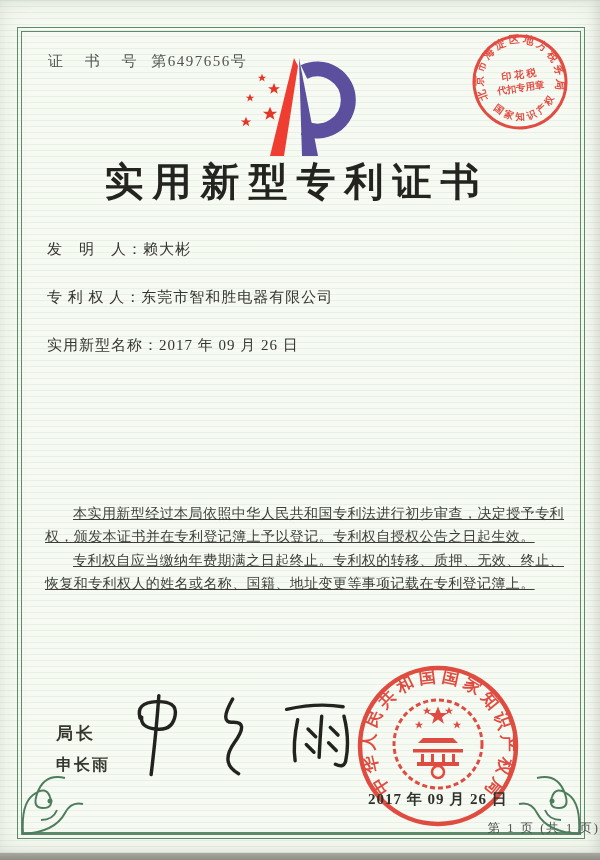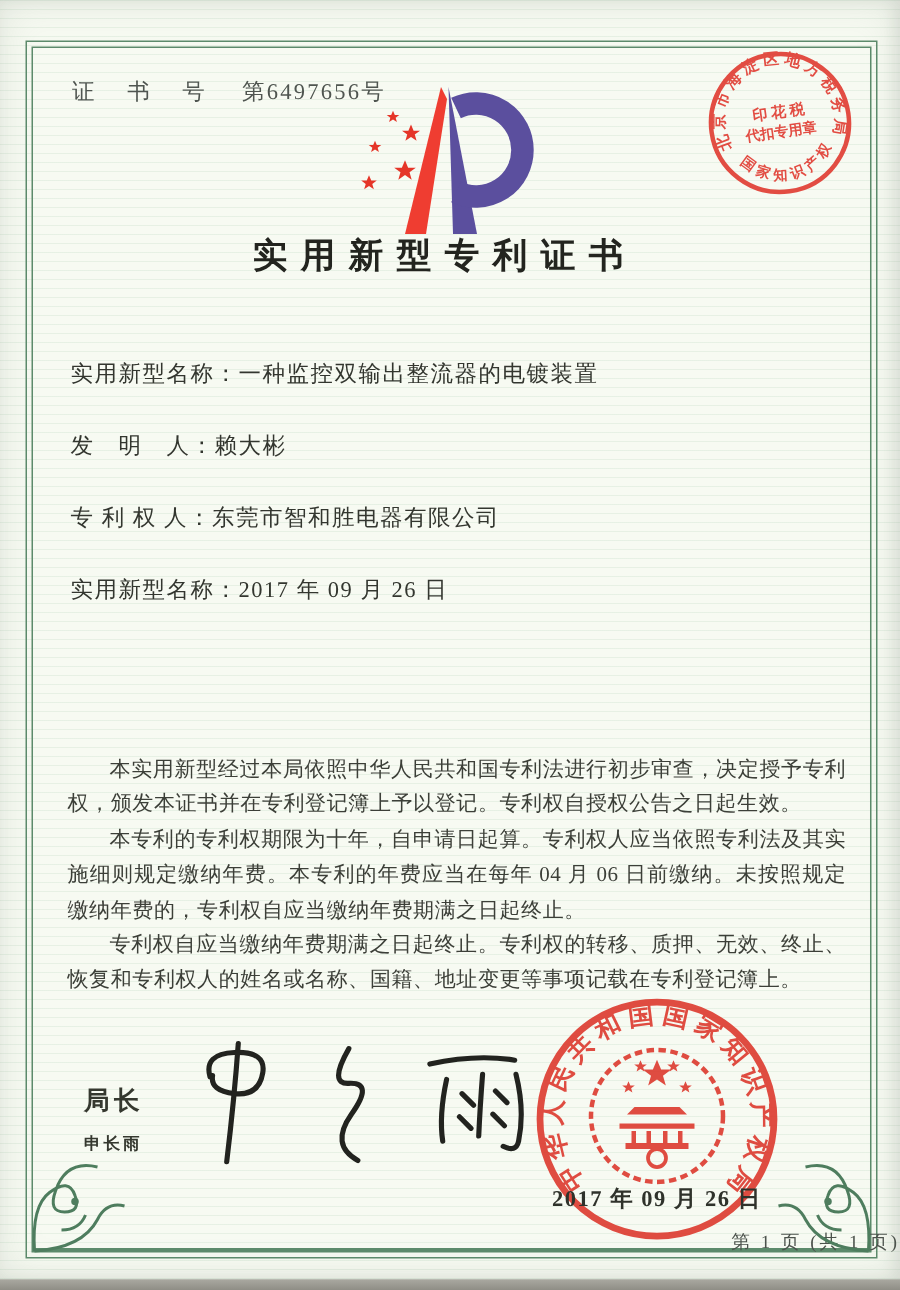--- a/index.html
+++ b/index.html
@@ -23,42 +23,42 @@
   }
   .frame-inner{
     position:absolute;left:21px;top:31px;right:19px;bottom:18px;
     border:1px solid #5c8a6b;border-bottom-width:3px;pointer-events:none;
   }
   .cert-no{
     position:absolute;left:48px;top:52px;font-size:15px;color:#4f5550;
     white-space:nowrap;
   }
   .cert-no .lbl{letter-spacing:9px;}
-  .cert-no .num{letter-spacing:1.5px;margin-left:12px;font-family:Liberation Serif, serif;}
+  .cert-no .num{letter-spacing:1.5px;margin-left:2px;font-family:Liberation Serif, serif;}
   .logo{position:absolute;left:228px;top:56px;width:150px;height:104px;}
   .tax-stamp{position:absolute;left:468px;top:30px;width:104px;height:104px;opacity:0.88;transform:rotate(-8deg);}
   .title{
     position:absolute;left:0;right:16px;top:155px;text-align:center;
-    font-size:23px;font-weight:bold;color:#23241f;
+    font-size:39px;font-weight:bold;color:#23241f;
     letter-spacing:9px;text-indent:9px;
   }
   .fields{
     position:absolute;left:47px;top:240px;right:36px;
     display:flex;flex-direction:column;gap:29px;
   }
   .field{font-size:15px;color:#33362f;letter-spacing:1px;white-space:nowrap;}
   .field .flabel{color:#33362f;}
   .paras{
     position:absolute;left:45px;right:36px;top:502px;
     font-size:14px;line-height:23.4px;color:#3c3f38;
     text-align:justify;
   }
-  .paras p{margin:0;text-indent:2em;letter-spacing:0.4px;}
+  .paras p{margin:0;text-indent:2em;letter-spacing:0.4px;text-decoration:underline;}
   .signer-title{position:absolute;left:56px;top:722px;font-size:17px;font-weight:bold;color:#35382f;letter-spacing:3px;text-align:right;}
-  .signer-name{position:absolute;left:56px;top:755px;font-size:11px;font-weight:bold;color:#35382f;letter-spacing:2px;}
+  .signer-name{position:absolute;left:56px;top:755px;font-size:16px;font-weight:bold;color:#35382f;letter-spacing:2px;}
   .signature{position:absolute;left:128px;top:683px;width:240px;height:105px;}
   .office-seal{position:absolute;left:352px;top:660px;width:172px;height:172px;opacity:0.9;}
   .seal-date{
     position:absolute;left:368px;top:790px;font-size:15px;font-weight:bold;
     color:#2f322b;letter-spacing:1px;white-space:nowrap;
   }
   .footer{
     position:absolute;left:0;right:0;top:820px;text-align:right;
     font-size:12.5px;color:#4c524c;letter-spacing:2px;
   }
@@ -109,36 +109,32 @@
       <textPath href="#taxBot" startOffset="2">国家知识产权局</textPath>
     </text>
     <text x="52" y="48" fill="#e0362c" font-size="10" font-weight="bold" text-anchor="middle">印 花 税</text>
     <text x="52" y="61" fill="#e0362c" font-size="9.5" font-weight="bold" text-anchor="middle">代扣专用章</text>
   </svg>
 
   <div class="title">实用新型专利证书</div>
 
   <div class="fields">
     <div class="field">
-      <span class="flabel">实用新型名称：</span><span>一种监控双输出整流器的电镀装置</span>
-    </div>
-    <div class="field">
       <span class="flabel">发　明　人：</span><span>赖大彬</span>
     </div>
     <div class="field">
       <span class="flabel">专 利 权 人：</span><span>东莞市智和胜电器有限公司</span>
     </div>
     <div class="field">
       <span class="flabel">实用新型名称：</span><span>2017 年 09 月 26 日</span>
     </div>
   </div>
 
   <div class="paras">
     <p>本实用新型经过本局依照中华人民共和国专利法进行初步审查，决定授予专利权，颁发本证书并在专利登记簿上予以登记。专利权自授权公告之日起生效。</p>
-    <p>本专利的专利权期限为十年，自申请日起算。专利权人应当依照专利法及其实施细则规定缴纳年费。本专利的年费应当在每年 04 月 06 日前缴纳。未按照规定缴纳年费的，专利权自应当缴纳年费期满之日起终止。</p>
     <p>专利权自应当缴纳年费期满之日起终止。专利权的转移、质押、无效、终止、恢复和专利权人的姓名或名称、国籍、地址变更等事项记载在专利登记簿上。</p>
   </div>
 
   <div class="signer-title">局长</div>
   <div class="signer-name">申长雨</div>
 
   <svg class="signature" viewBox="0 0 280 105">
     <g fill="none" stroke="#22231f" stroke-width="4" stroke-linecap="round" stroke-linejoin="round">
       <path d="M14,32 q-5,-18 19,-19 q25,-1 22,16 q-3,18 -22,16 q-19,-2 -17,-14"></path>
       <path d="M36,6 q-3,42 -9,92"></path>

